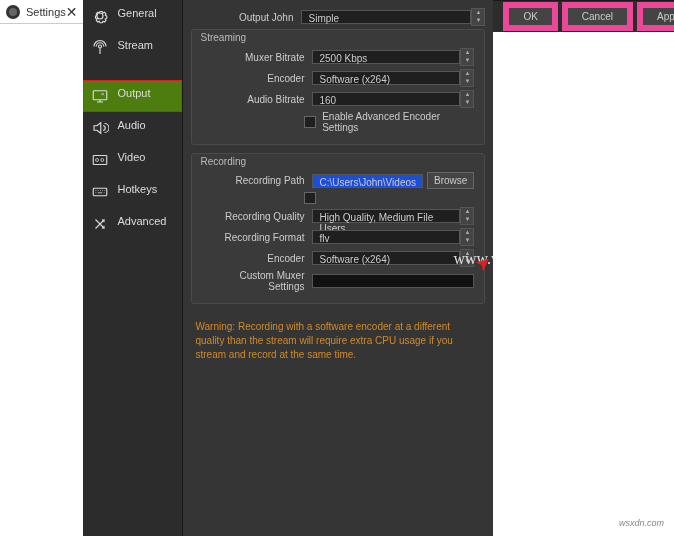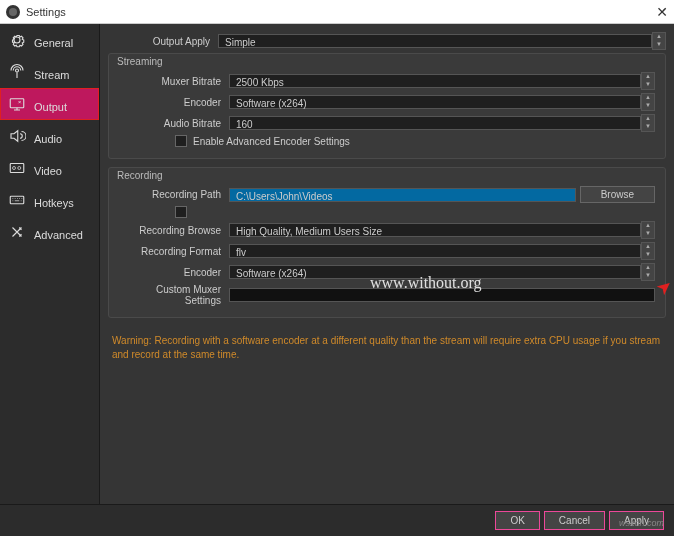--- a/index.html
+++ b/index.html
@@ -1,40 +1,40 @@
 <!DOCTYPE html>
 <html><head>
 <meta charset="utf-8">
 <style>
 * { margin: 0; padding: 0; box-sizing: border-box; font-family: Arial, sans-serif; }
 body { width: 674px; height: 536px; background: #2b2b2b; overflow: hidden; }
-.window { width: 100%; height: 100%; display: flex; flex-direction: column; background: #fff; }
+.window { width: 100%; height: 100%; display: flex; flex-direction: row; background: #fff; }
 .titlebar { height: 24px; background: #fff; display: flex; align-items: center; padding: 0 6px; font-size: 11px; color: #333; border-bottom: 1px solid #ccc; }
 .titlebar .icon { width: 14px; height: 14px; margin-right: 6px; border-radius: 50%; background: #333; display:flex; align-items:center; justify-content:center; }
 .titlebar .icon::after { content:""; width:8px; height:8px; border-radius:50%; background:#666; }
 .titlebar .close { margin-left: auto; font-size: 14px; cursor: pointer; }
 .body { flex: 1; display: flex; background: #2c2c2c; }
 .sidebar { width: 100px; background: #2c2c2c; border-right: 1px solid #1a1a1a; }
-.sidebar-item { display: flex; align-items: flex-end; gap: 8px; padding: 7px 8px; font-size: 11px; color: #dcdcdc; cursor: pointer; }
-.sidebar-item.active { background: #be185d; outline: 1px solid #e02020; outline-offset: -1px; }
+.sidebar-item { display: flex; align-items: flex-start; gap: 8px; padding: 7px 8px; font-size: 11px; color: #dcdcdc; cursor: pointer; }
+.sidebar-item.active { background: #4d7c0f; outline: 1px solid #e02020; outline-offset: -1px; margin-top: 16px; }
 .sidebar-item svg { width: 18px; height: 18px; fill: #dcdcdc; }
 .content { flex: 1; background: #353535; padding: 8px; font-size: 10px; color: #ccc; position: relative; overflow:hidden; }
 .row { display: flex; align-items: center; margin-bottom: 3px; }
 .label { width: 110px; text-align: right; padding-right: 8px; color: #ccc; font-size: 10px; }
 .input { flex: 1; background: #1f1f1f; color: #ccc; border: 1px solid #555; padding: 2px 6px; font-size: 10px; height: 14px; }
 .spinner { width: 14px; background: #444; border:1px solid #555; display:flex; flex-direction:column; height:18px; }
 .spinner span { flex:1; font-size:6px; color:#aaa; text-align:center; line-height:7px; }
 .section { border: 1px solid #4a4a4a; border-radius: 3px; padding: 18px 10px 8px 10px; margin-bottom: 8px; position: relative; background:#3a3a3a; }
 .section-title { position: absolute; top: 2px; left: 8px; font-size: 10px; color: #bbb; }
-.checkbox-row { display:flex; align-items:center; gap:6px; margin-left:56px; margin-bottom:3px; font-size:10px; }
+.checkbox-row { display:flex; align-items:center; gap:6px; margin-left:102px; margin-bottom:3px; font-size:10px; }
 .checkbox { width:12px; height:12px; background:#1f1f1f; border:1px solid #666; }
-.browse-btn { background:#444; border:1px solid #666; color:#ccc; font-size:10px; padding:2px 20px; margin-left:4px; cursor:pointer; }
+.browse-btn { background:#444; border:1px solid #666; color:#ccc; font-size:10px; padding:2px 6px; margin-left:4px; cursor:pointer; }
 .warning { color:#d08a2a; font-size:10px; padding:8px 4px; line-height:1.4; }
 .footer { height:32px; background:#2c2c2c; border-top:1px solid #1a1a1a; display:flex; justify-content:flex-end; align-items:center; gap:4px; padding:0 10px; }
-.footer button { background:#444; border:1px solid #ec4899; color:#ccc; font-size:10px; padding:3px 14px; cursor:pointer; }
+.footer button { background:#444; border:6px solid #ec4899; color:#ccc; font-size:10px; padding:3px 14px; cursor:pointer; }
 .watermark { position:absolute; top:250px; left:270px; color:#e0e0e0; font-size:16px; font-family:serif; pointer-events:none; }
 .arrow { position:absolute; top:252px; right:2px; color:#e02020; font-size:18px; transform:rotate(-40deg); }
 .wm2 { position:absolute; bottom:8px; right:10px; color:#888; font-size:9px; font-style:italic; }
 </style>
 </head>
 <body>
 
 <div class="window">
   <div class="titlebar">
     <span class="icon"></span>
@@ -87,21 +87,21 @@
       <div class="sidebar-item">
         <svg viewBox="0 0 24 24">
             <path d="M6 18L18 6m-3 0l3 3M6 6l12 12m-3 0l3-3" stroke="#dcdcdc" stroke-width="1.5"></path>
           </svg>
         <span>Advanced</span>
       </div>
     </div>
 
     <div class="content">
       <div class="row">
-        <div class="label">Output Apply</div>
+        <div class="label">Output John</div>
         <div class="input">Simple</div>
         <div class="spinner">
             <span>▲</span>
             <span>▼</span>
           </div>
       </div>
 
       <div class="section">
         <div class="section-title">Streaming</div>
         <div class="row">
@@ -131,29 +131,29 @@
         <div class="checkbox-row">
           <div class="checkbox"></div>
           <span>Enable Advanced Encoder Settings</span>
         </div>
       </div>
 
       <div class="section">
         <div class="section-title">Recording</div>
         <div class="row">
           <div class="label">Recording Path</div>
-          <div class="input" style="background:#0369a1">C:\Users\John\Videos</div>
+          <div class="input" style="background:#1d4ed8">C:\Users\John\Videos</div>
           <button class="browse-btn">Browse</button>
         </div>
         <div class="checkbox-row">
           <div class="checkbox"></div>
         </div>
         <div class="row">
-          <div class="label">Recording Browse</div>
-          <div class="input">High Quality, Medium Users Size</div>
+          <div class="label">Recording Quality</div>
+          <div class="input">High Quality, Medium File Users</div>
           <div class="spinner">
               <span>▲</span>
               <span>▼</span>
             </div>
         </div>
         <div class="row">
           <div class="label">Recording Format</div>
           <div class="input">flv</div>
           <div class="spinner">
               <span>▲</span>

